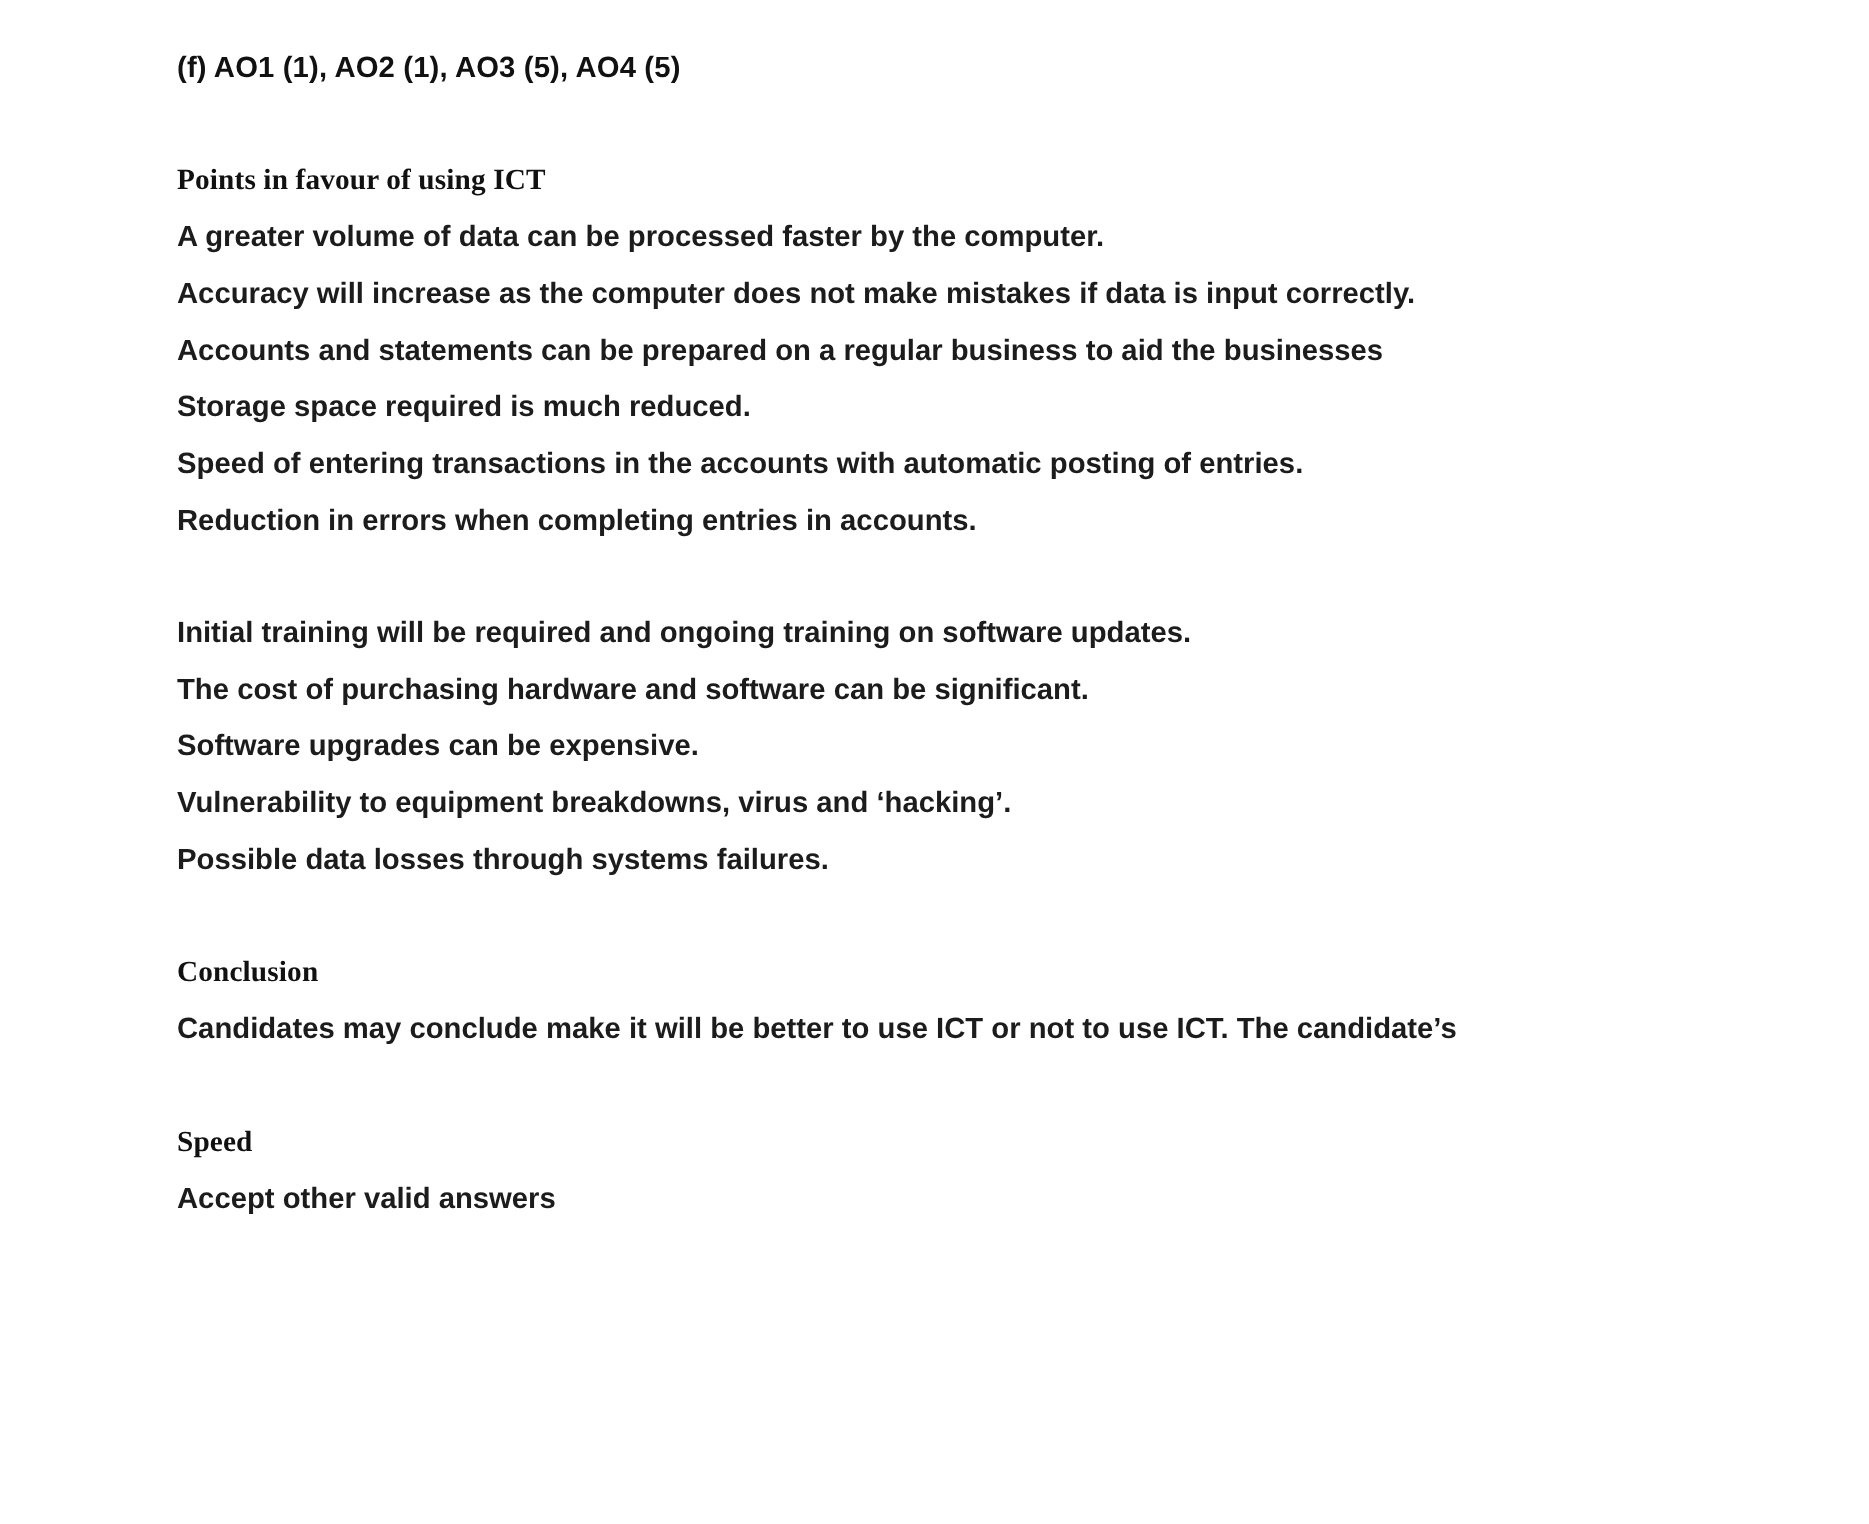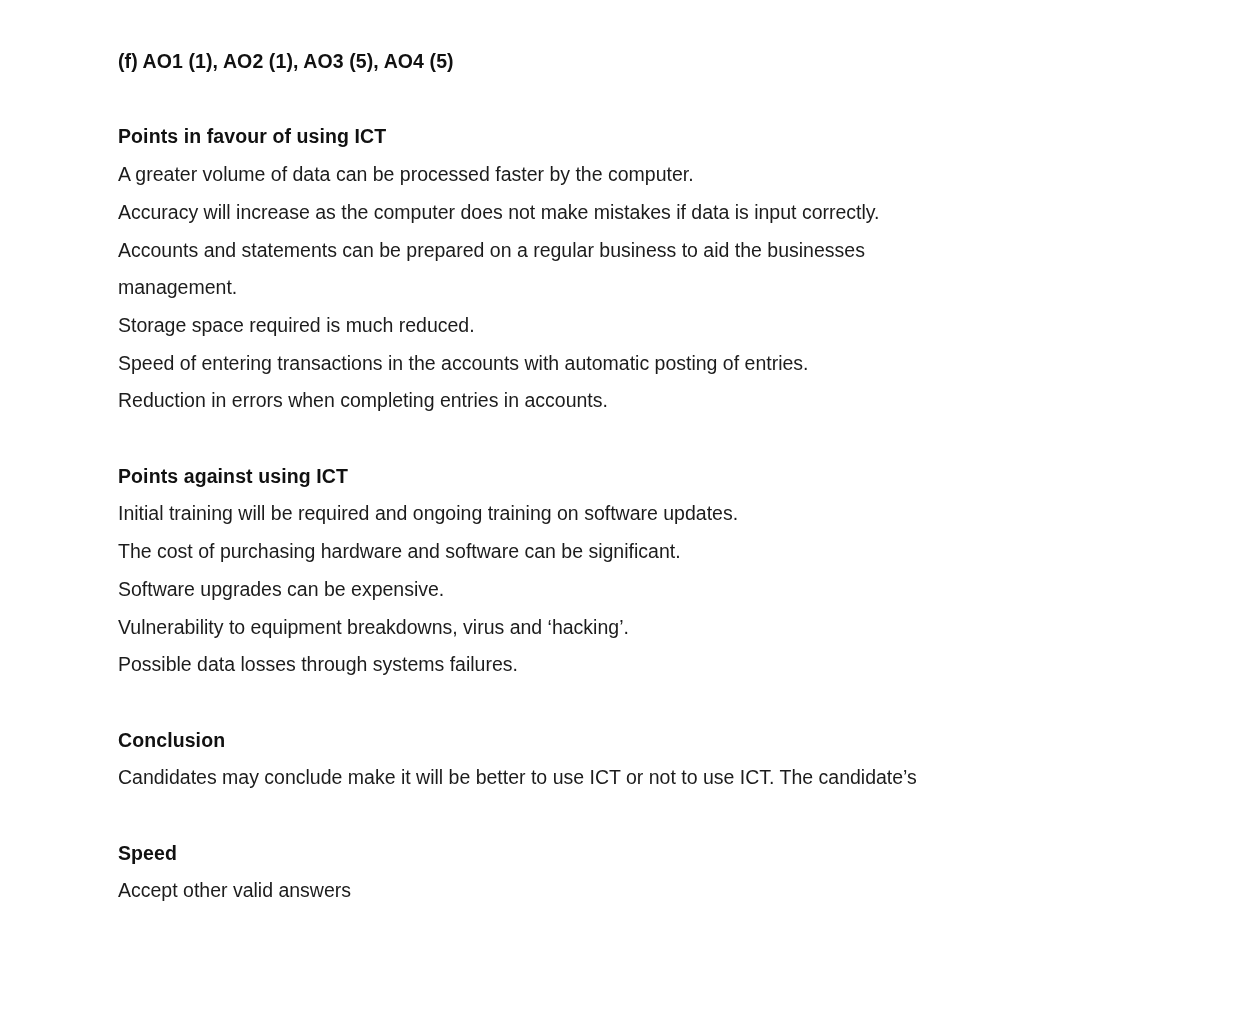--- a/index.html
+++ b/index.html
@@ -17,54 +17,52 @@
     font-family: "Liberation Sans", "DejaVu Sans", sans-serif;
     font-size: 19.5px;
     line-height: 37.7px;
     color: #1c1c1c;
     overflow: hidden;
   }
   .marks-line {
     font-weight: 700;
     color: #111111;
     letter-spacing: 0.1px;
-    margin-top: 16px;
   }
   .doc-section {
     margin-top: 37.7px;
   }
   .section-heading {
     font-weight: 700;
     color: #111111;
     letter-spacing: 0.1px;
+    font-family: Liberation Serif, serif;
   }
   .text-line {
-    font-weight: 400;
+    font-weight: 700;
     color: #1c1c1c;
     white-space: nowrap;
   }
 </style>
 </head>
 <body>
 
 <div class="page">
   <div class="marks-line">(f) AO1 (1), AO2 (1), AO3 (5), AO4 (5)</div>
   <div id="sections-container">
       <section class="doc-section">
         <div class="section-heading">Points in favour of using ICT</div>
         <div class="text-line">A greater volume of data can be processed faster by the computer.</div>
         <div class="text-line">Accuracy will increase as the computer does not make mistakes if data is input correctly.</div>
         <div class="text-line">Accounts and statements can be prepared on a regular business to aid the businesses</div>
-        <div class="text-line">management.</div>
         <div class="text-line">Storage space required is much reduced.</div>
         <div class="text-line">Speed of entering transactions in the accounts with automatic posting of entries.</div>
         <div class="text-line">Reduction in errors when completing entries in accounts.</div>
       </section>
       <section class="doc-section">
-        <div class="section-heading">Points against using ICT</div>
         <div class="text-line">Initial training will be required and ongoing training on software updates.</div>
         <div class="text-line">The cost of purchasing hardware and software can be significant.</div>
         <div class="text-line">Software upgrades can be expensive.</div>
         <div class="text-line">Vulnerability to equipment breakdowns, virus and ‘hacking’.</div>
         <div class="text-line">Possible data losses through systems failures.</div>
       </section>
       <section class="doc-section">
         <div class="section-heading">Conclusion</div>
         <div class="text-line">Candidates may conclude make it will be better to use ICT or not to use ICT. The candidate’s</div>
       </section>

